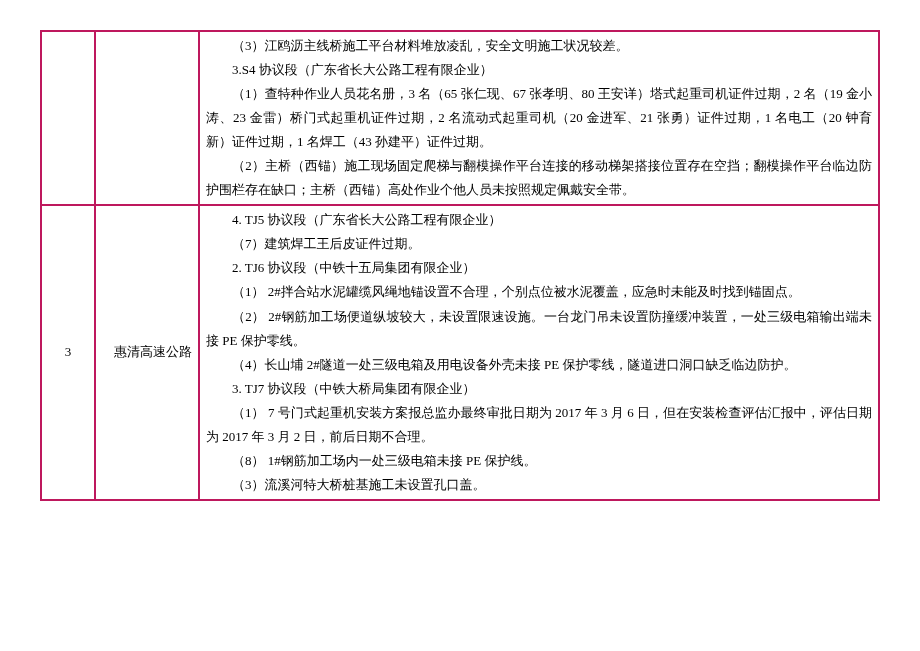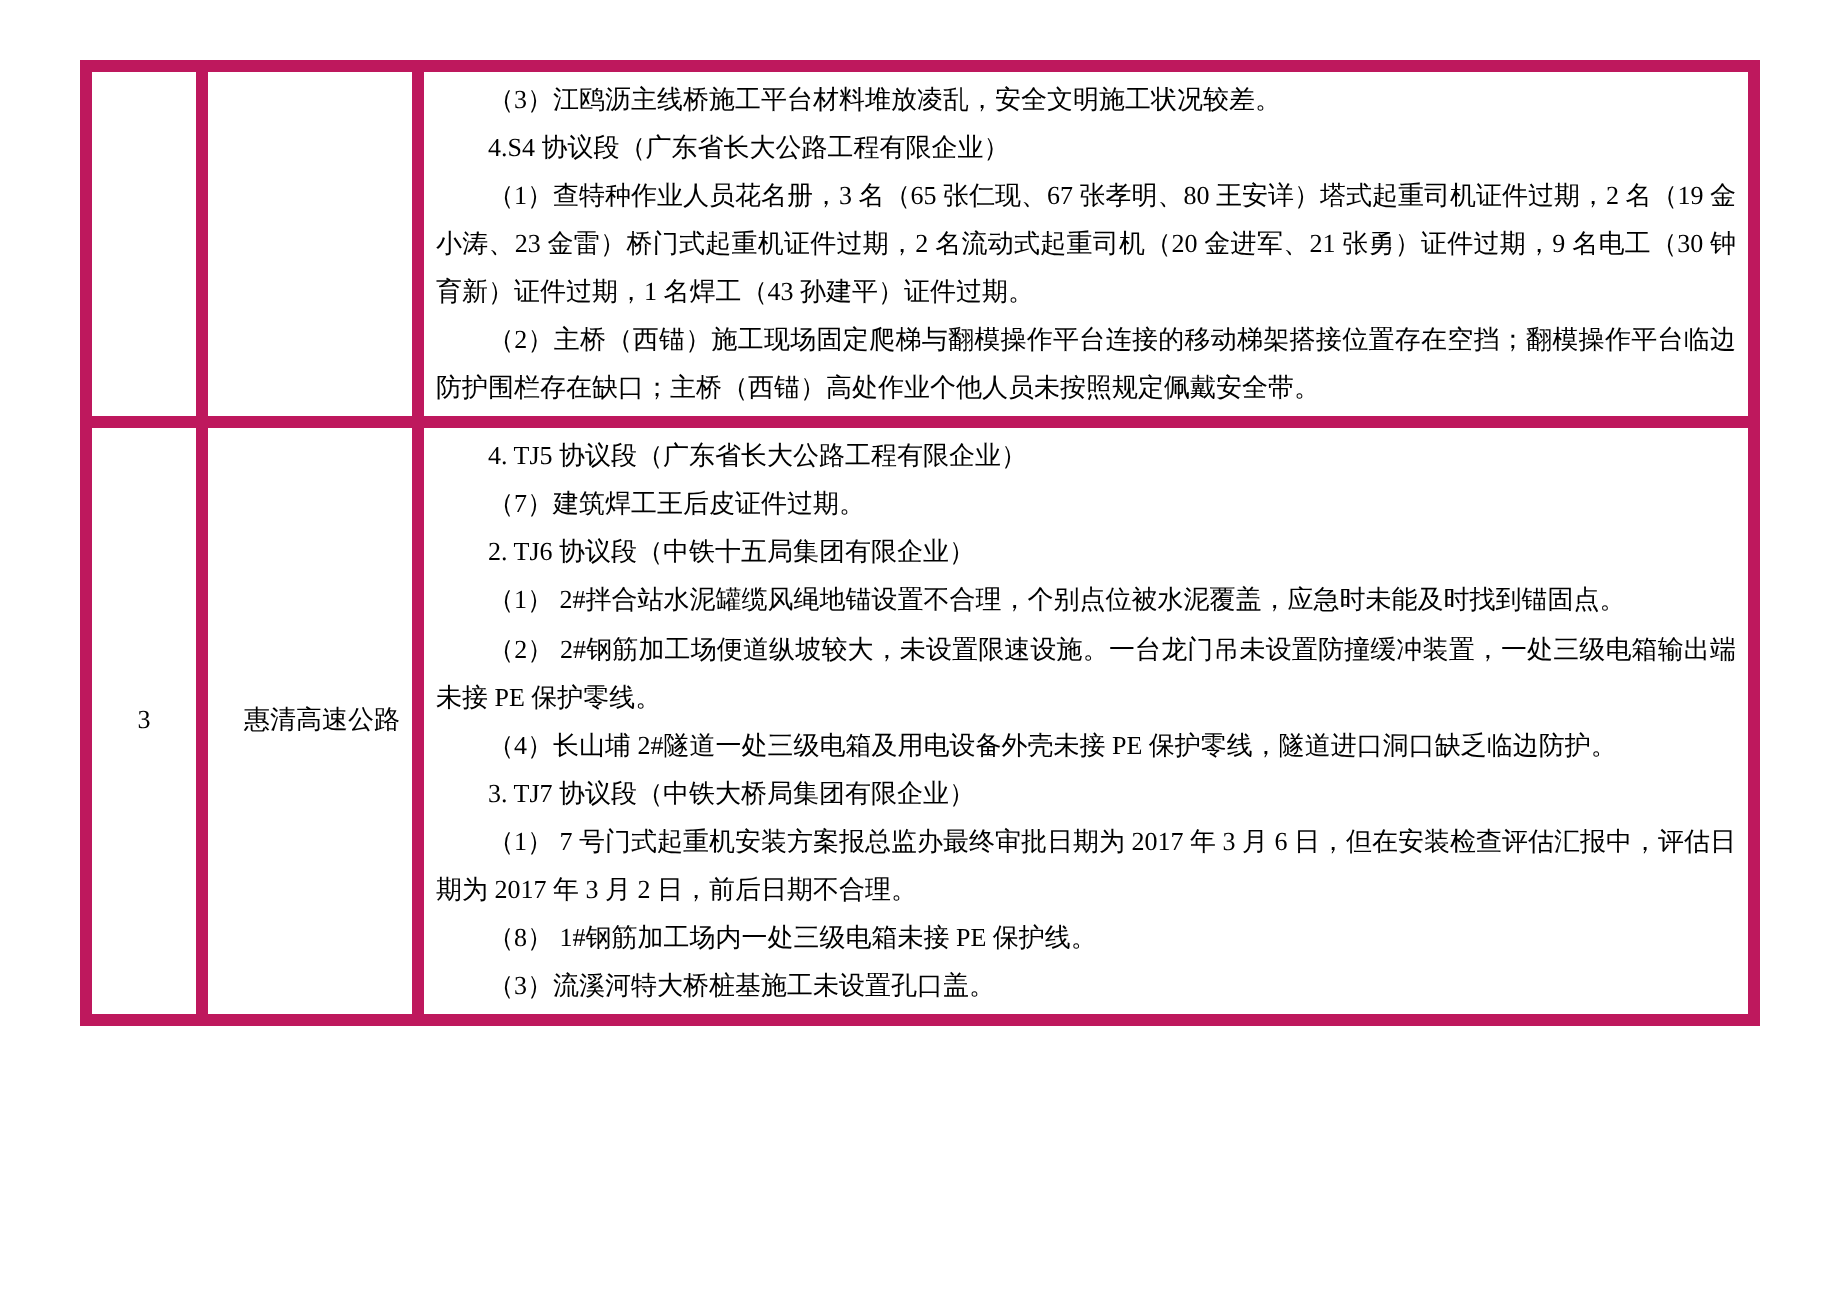--- a/index.html
+++ b/index.html
@@ -17,21 +17,21 @@
       position: relative;
       box-sizing: border-box;
       padding: 30px 40px 30px 40px;
     }
     table {
       border-collapse: collapse;
       width: 100%;
       table-layout: fixed;
     }
     td {
-      border: 6px solid #be185d;
+      border: 2px solid #be185d;
       vertical-align: middle;
       padding: 2px 6px;
       font-size: 13px;
       word-wrap: break-word;
     }
     .col-idx {
       width: 40px;
       text-align: center;
     }
     .col-proj {
@@ -51,22 +51,22 @@
 <body>
 
 <div class="page">
   <table>
     <tbody id="tbody">
         <tr>
           <td class="col-idx"></td>
           <td class="col-proj"></td>
           <td class="col-content">
             <span class="indent">（3）江鸥沥主线桥施工平台材料堆放凌乱，安全文明施工状况较差。</span>
-            <span class="indent">4.S4 协议段（广东省长大公路工程有限企业）</span>
-            <span class="indent">（1）查特种作业人员花名册，3 名（65 张仁现、67 张孝明、80 王安详）塔式起重司机证件过期，2 名（19 金小涛、23 金雷）桥门式起重机证件过期，2 名流动式起重司机（20 金进军、21 张勇）证件过期，9 名电工（30 钟育新）证件过期，1 名焊工（43 孙建平）证件过期。</span>
+            <span class="indent">3.S4 协议段（广东省长大公路工程有限企业）</span>
+            <span class="indent">（1）查特种作业人员花名册，3 名（65 张仁现、67 张孝明、80 王安详）塔式起重司机证件过期，2 名（19 金小涛、23 金雷）桥门式起重机证件过期，2 名流动式起重司机（20 金进军、21 张勇）证件过期，1 名电工（20 钟育新）证件过期，1 名焊工（43 孙建平）证件过期。</span>
             <span class="indent">（2）主桥（西锚）施工现场固定爬梯与翻模操作平台连接的移动梯架搭接位置存在空挡；翻模操作平台临边防护围栏存在缺口；主桥（西锚）高处作业个他人员未按照规定佩戴安全带。</span>
           </td>
         </tr>
         <tr>
           <td class="col-idx">3</td>
           <td class="col-proj">惠清高速公路</td>
           <td class="col-content">
             <span class="indent">4. TJ5 协议段（广东省长大公路工程有限企业）</span>
             <span class="indent">（7）建筑焊工王后皮证件过期。</span>
             <span class="indent">2. TJ6 协议段（中铁十五局集团有限企业）</span>

